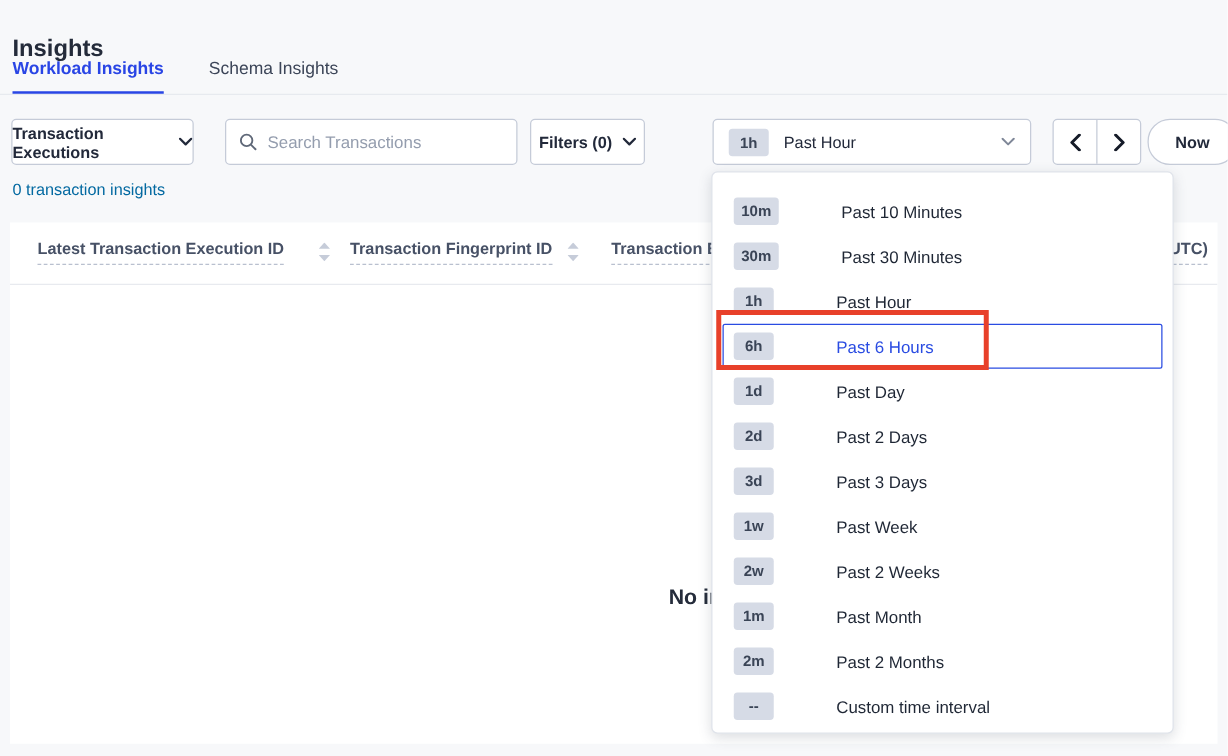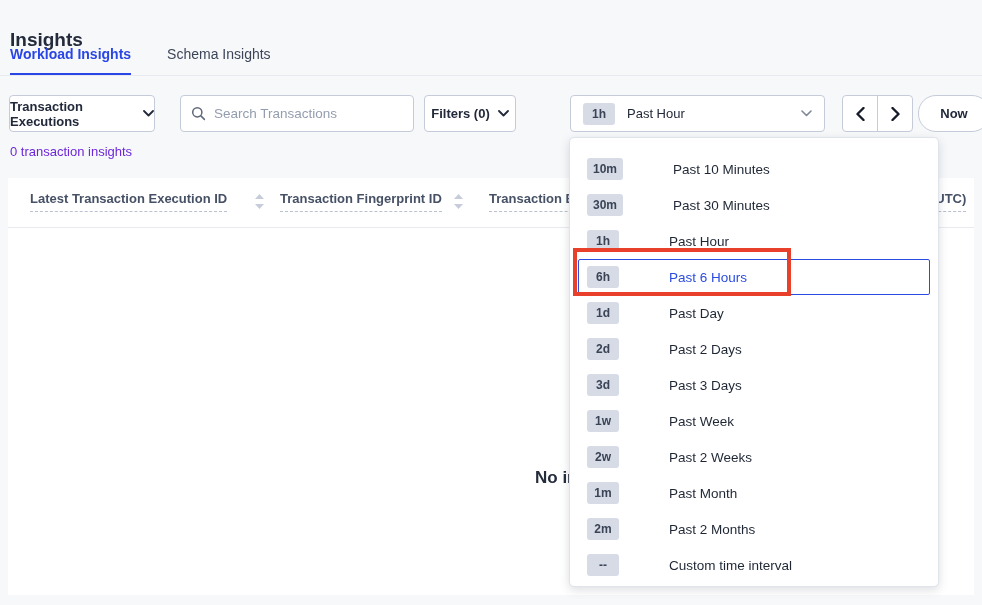--- a/index.html
+++ b/index.html
@@ -64,21 +64,21 @@
   .arrow-group {
     position: absolute; left: 842px; top: 95px; height: 37px; width: 71px;
     background: #fff; border: 1px solid #c5cbd8; border-radius: 4px;
     display: flex;
   }
   .arrow-group .arrow-btn {
     flex: 1; display: flex; align-items: center; justify-content: center; cursor: pointer;
   }
   .arrow-group .arrow-btn:first-child { border-right: 1px solid #c5cbd8; }
 
-  .summary { position: absolute; left: 10px; top: 144px; font-size: 13px; color: #6d28d9; }
+  .summary { position: absolute; left: 10px; top: 144px; font-size: 13px; color: #0369a1; }
 
   
   .card {
     position: absolute; left: 8px; right: 8px; top: 178px; bottom: 10px;
     background: #fff; overflow: hidden; z-index: 1; text-align: center;
   }
   .th {
     position: absolute; top: 13px; font-size: 13px; font-weight: bold; color: #475166;
     border-bottom: 1px dashed #b9c0cf; padding-bottom: 5px; white-space: nowrap; cursor: pointer;
   }

